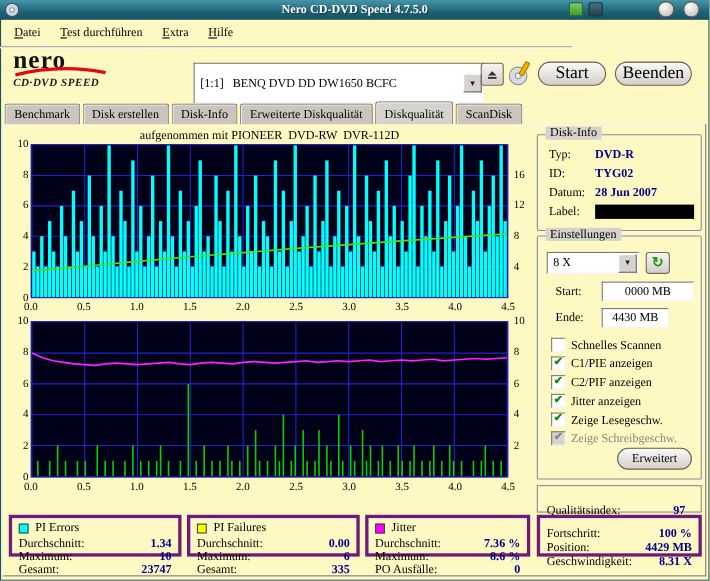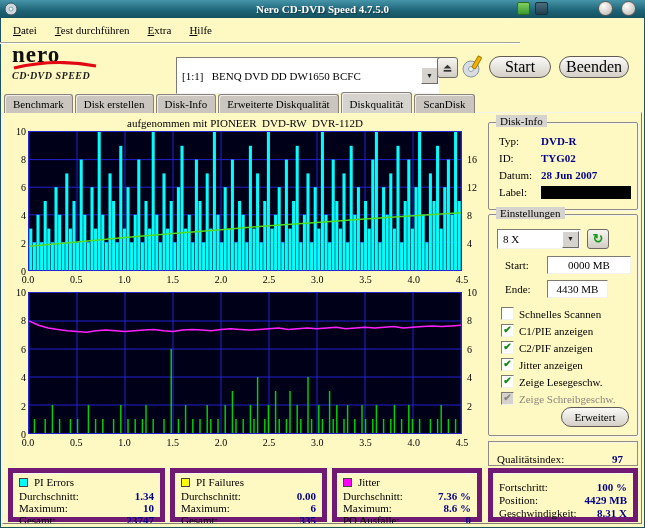--- a/index.html
+++ b/index.html
@@ -98,26 +98,26 @@
 
   .cb{position:absolute;left:12px;height:13px;display:flex;align-items:center;gap:5px;white-space:nowrap;}
   .cb-box{width:11px;height:11px;background:#fff;border:1px solid;border-color:#7d7a73 #f4f2ee #f4f2ee #7d7a73;
     font-size:10px;line-height:10px;text-align:center;color:#0c8a0c;font-weight:bold;box-sizing:content-box;}
   .cb.disabled .cb-box{background:#d6d3ce;color:#8a8680;}
   .cb.disabled .cb-label{color:#8a8680;}
   .adv-btn{position:absolute;left:72px;top:192px;width:68px;height:20px;background:linear-gradient(#fbfaf7,#d4d0c8);
     border:1px solid #5f5b54;border-radius:10px;display:flex;align-items:center;justify-content:center;box-sizing:border-box;}
 
   .quality{position:absolute;left:488px;top:441px;width:150px;height:25px;border:1px solid #908c85;
-    box-shadow:inset 1px 1px 0 #f6f4f0;display:flex;align-items:flex-end;justify-content:space-between;
+    box-shadow:inset 1px 1px 0 #f6f4f0;display:flex;align-items:flex-start;justify-content:space-between;
     padding:16px 14px 0 8px;box-sizing:border-box;}
   .navyval{color:#00008b;font-weight:bold;}
 
   
-  .stat{position:absolute;top:468px;height:54px;border:5px solid #701a75;
+  .stat{position:absolute;top:468px;height:38px;border:3px solid #701a75;
     box-shadow:inset 1px 1px 0 #f6f4f0;box-sizing:border-box;}
   #stat1{left:8px;width:157px;} #stat2{left:170px;width:157px;}
   #stat3{left:332px;width:150px;} #stat4{left:488px;width:150px;}
   .stat-title{position:absolute;left:6px;top:3px;display:flex;align-items:center;gap:6px;}
   .swatch{width:9px;height:9px;border:1px solid #444;box-sizing:border-box;}
   .srow{position:absolute;left:6px;right:6px;display:flex;justify-content:space-between;height:12px;}
 </style>
 </head>
 <body>
 

